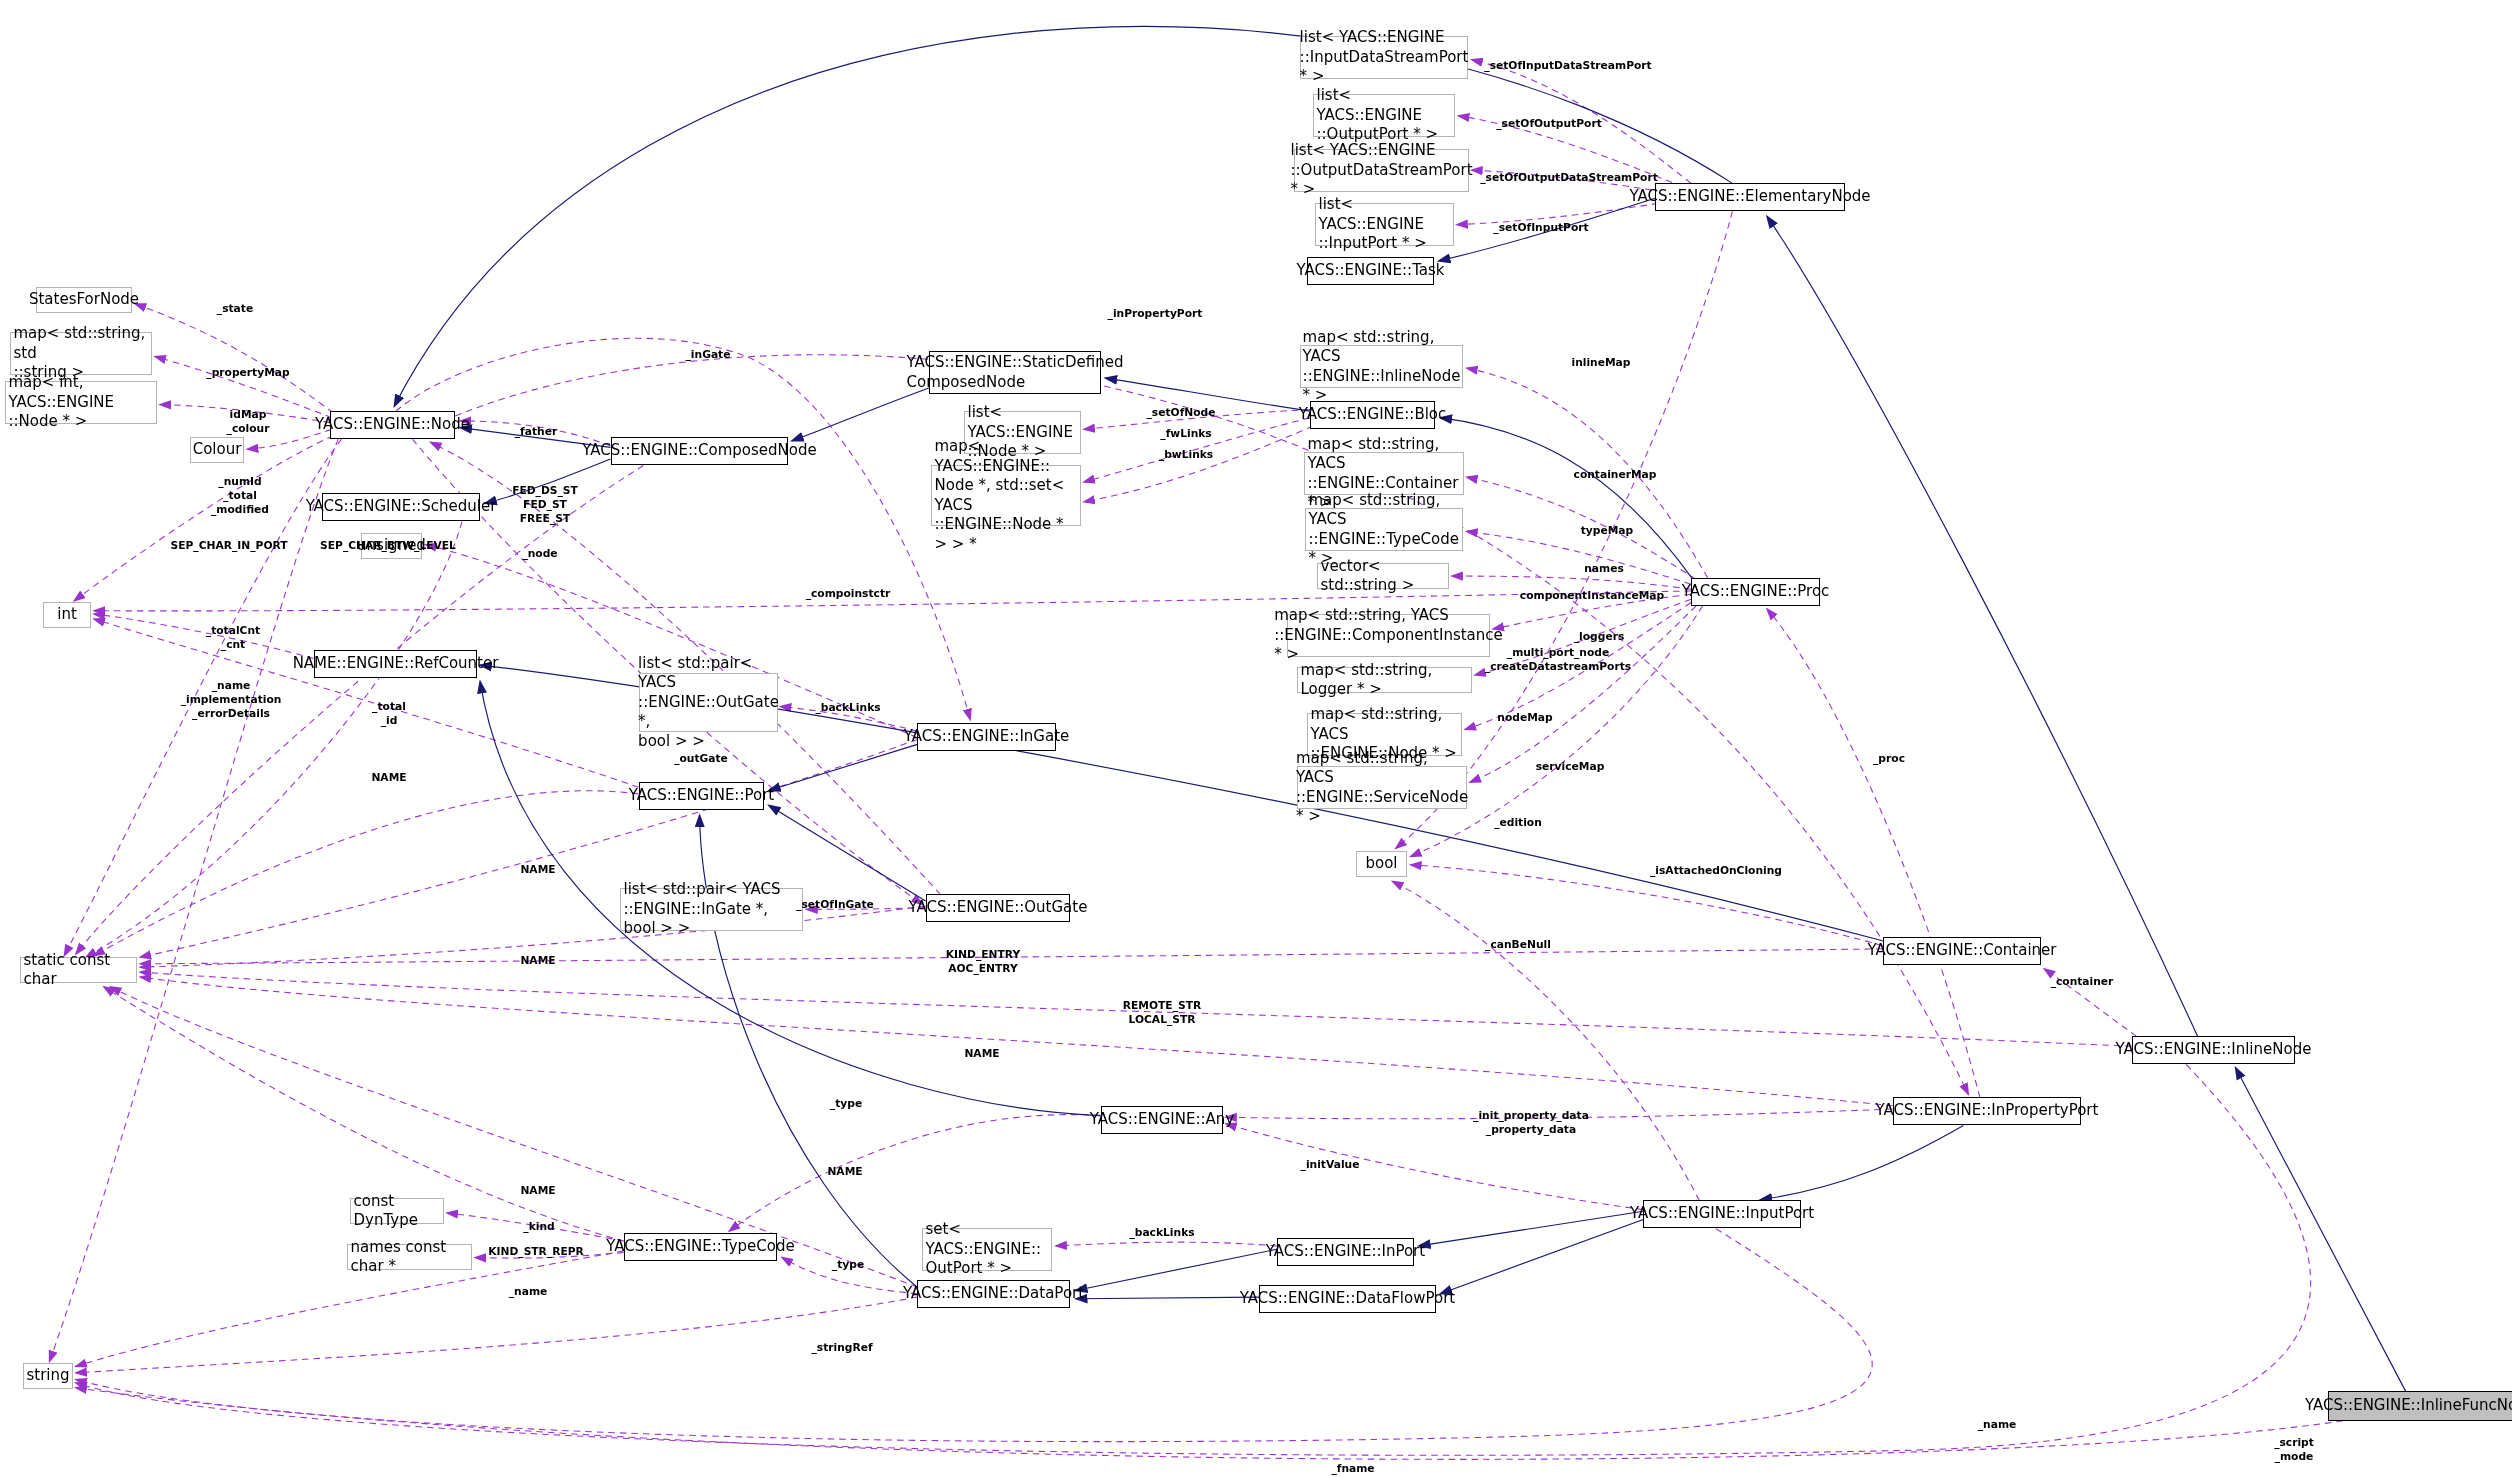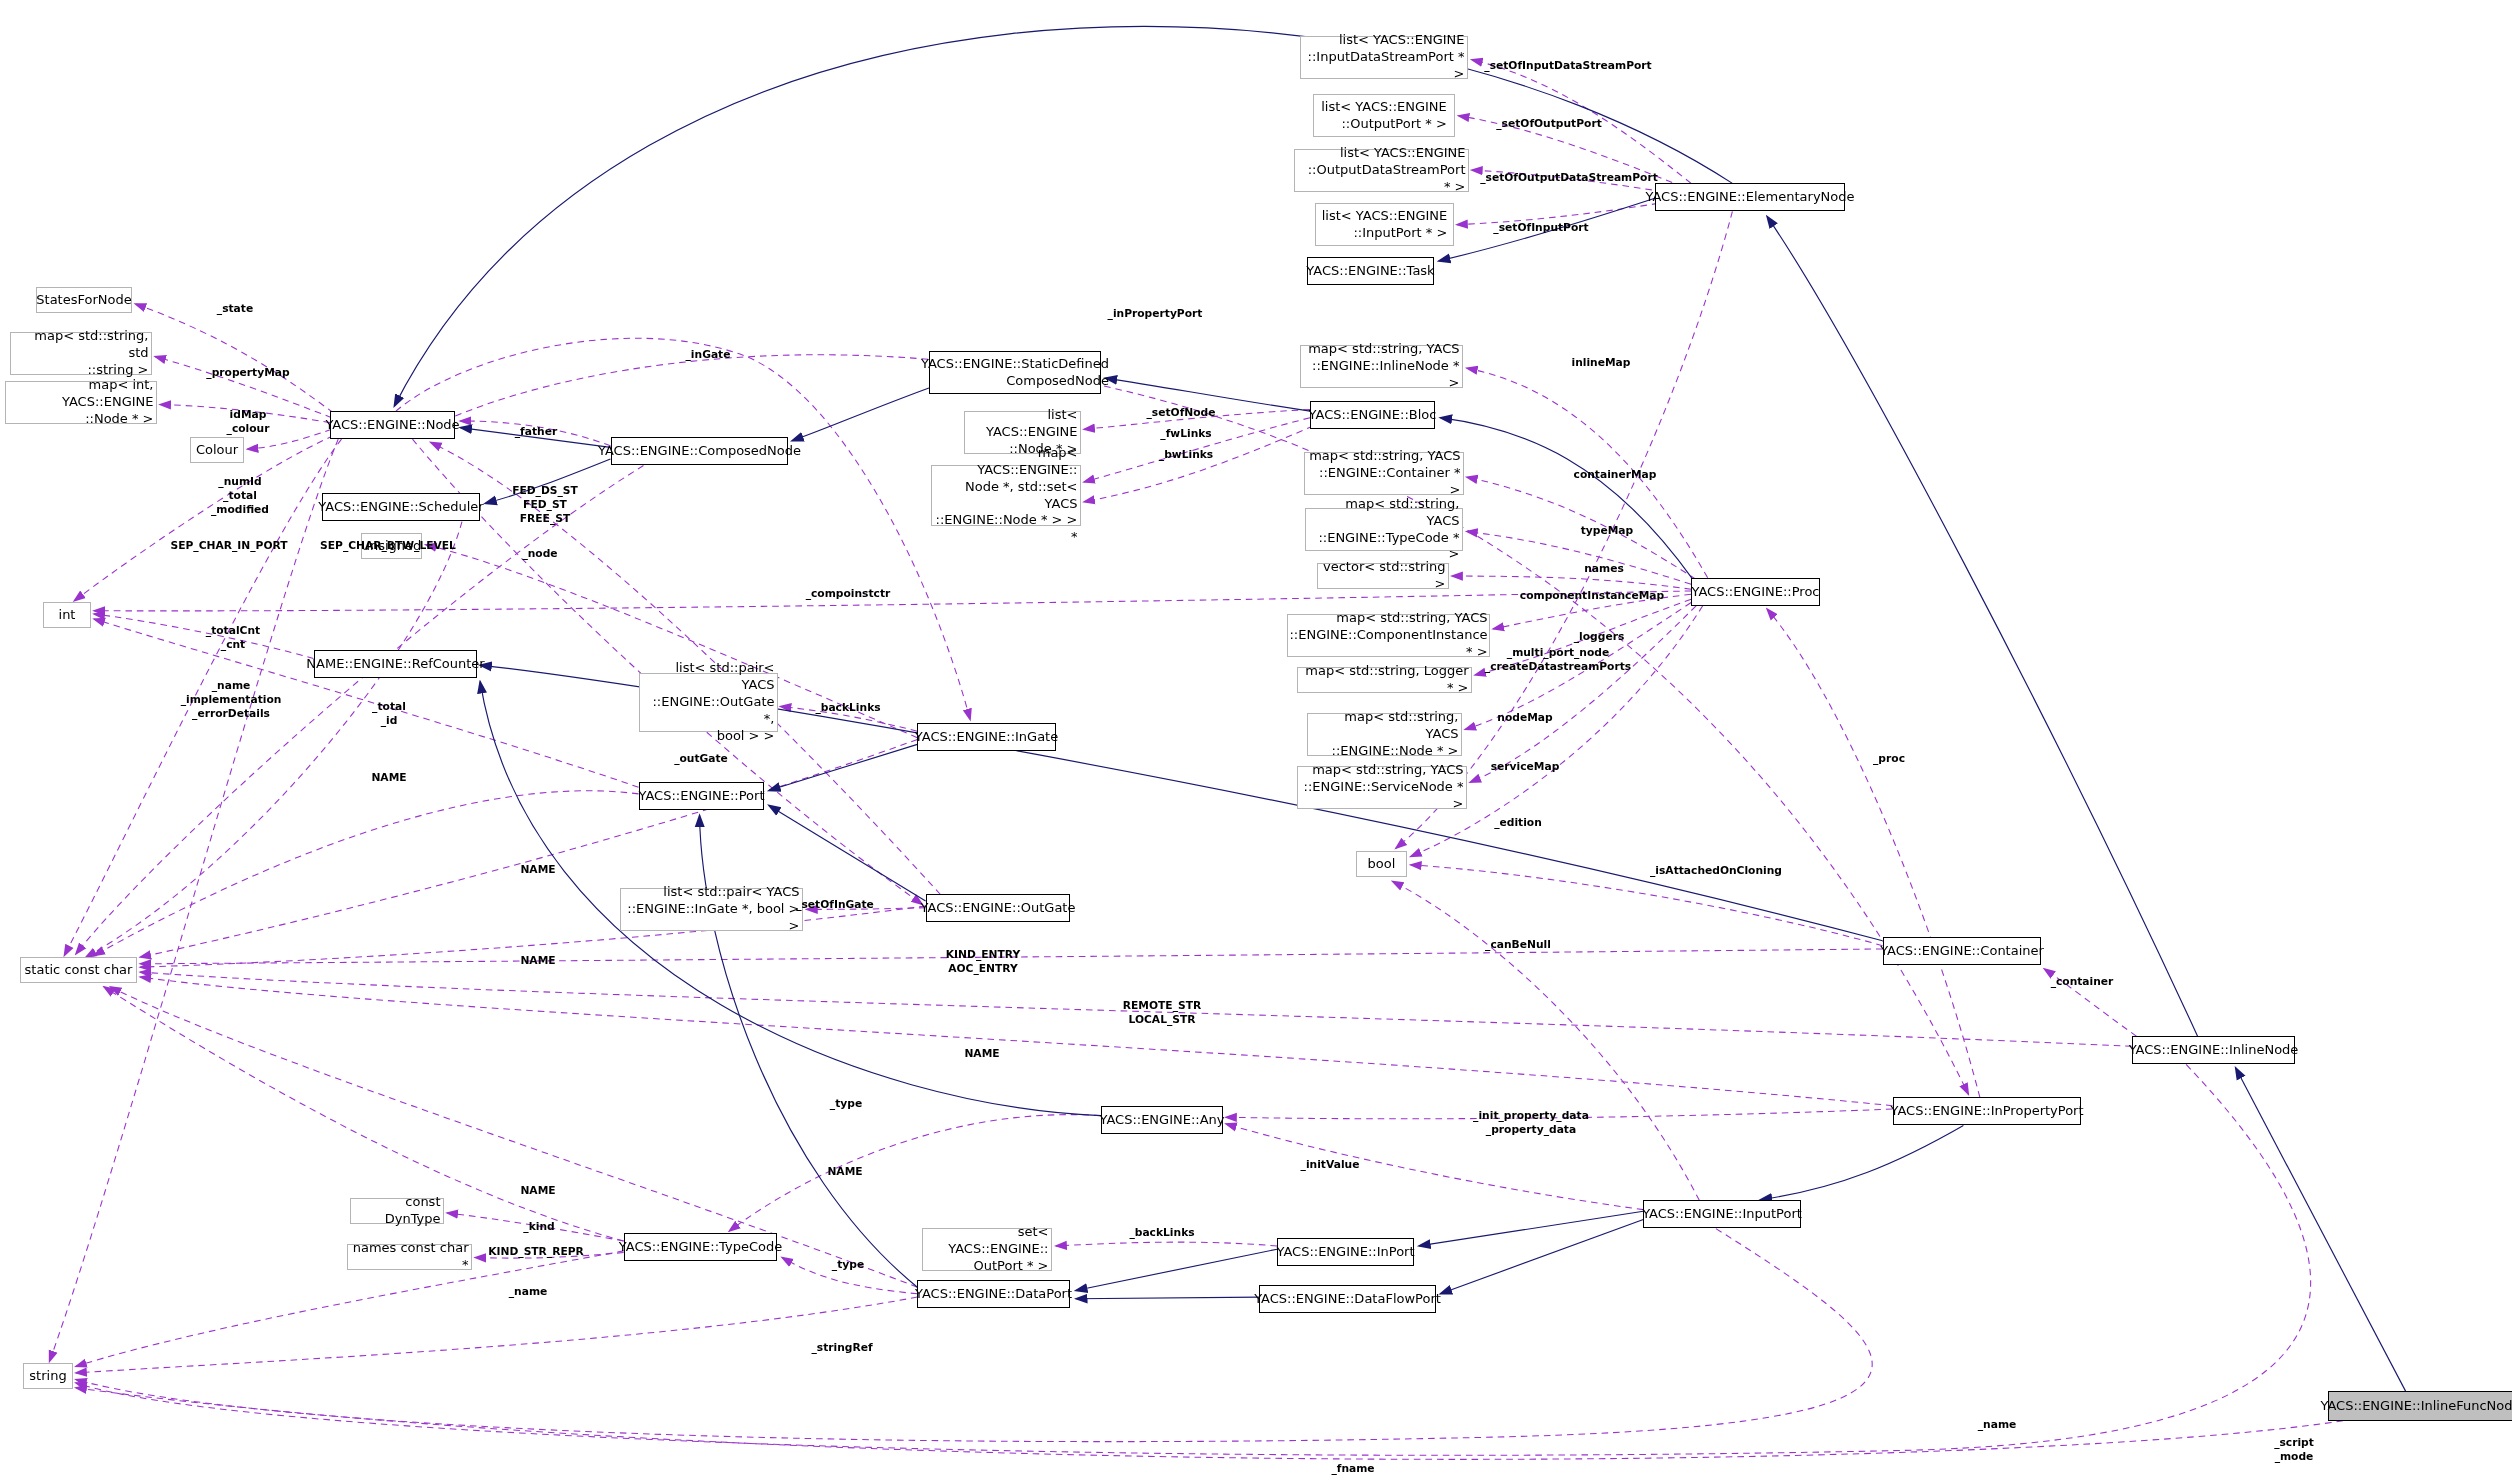--- a/index.html
+++ b/index.html
@@ -1,20 +1,20 @@
 <!DOCTYPE html>
 <html style="font-size:13.2px"><head>
 <meta charset="utf-8">
 <style>
   html,body{margin:0;padding:0;background:#fff;}
   .canvas{position:relative;width:2512px;height:1478px;background:#ffffff;
           font-family:"DejaVu Sans","Liberation Sans",sans-serif;overflow:hidden;}
   .edges{position:absolute;left:0;top:0;z-index:1;}
   .nd{position:absolute;z-index:2;display:flex;align-items:center;justify-content:center;
-      text-align:right;white-space:pre-line;font-size:13px;line-height:1.3;color:#000;
+      text-align:left;white-space:pre-line;font-size:15px;line-height:1.3;color:#000;
       background:#ffffff;border:0.8px solid #b4b4b4;box-sizing:border-box;padding:0 2.5px;}
   .nd.c{border:0.8px solid #000000;}
   .nd.bld{border:1.7px solid #000000;}
   .nd.hl{background:#bfbfbf;border:1.7px solid #000000;}
   .el{position:absolute;z-index:3;transform:translate(-50%,-50%);font-size:10.7px;line-height:1.3;
       text-align:center;white-space:pre-line;color:#000;font-weight:bold;}
 </style>
 </head>
 <body>
 
@@ -230,21 +230,21 @@
 <div class="el" style="left:1186px;top:434px">_fwLinks</div>
 <div class="el" style="left:1186px;top:455px">_bwLinks</div>
 <div class="el" style="left:1615px;top:475px">containerMap</div>
 <div class="el" style="left:1607px;top:531px">typeMap</div>
 <div class="el" style="left:1604px;top:569px">names</div>
 <div class="el" style="left:1592px;top:596px">componentInstanceMap</div>
 <div class="el" style="left:1599px;top:637px">_loggers</div>
 <div class="el" style="left:1558px;top:660px">_multi_port_node
 _createDatastreamPorts</div>
 <div class="el" style="left:1525px;top:718px">nodeMap</div>
-<div class="el" style="left:1525px;top:767px">serviceMap</div>
+<div class="el" style="left:1570px;top:767px">serviceMap</div>
 <div class="el" style="left:1518px;top:823px">_edition</div>
 <div class="el" style="left:1716px;top:871px">_isAttachedOnCloning</div>
 <div class="el" style="left:1889px;top:759px">_proc</div>
 <div class="el" style="left:1518px;top:945px">_canBeNull</div>
 <div class="el" style="left:983px;top:962px">KIND_ENTRY
 AOC_ENTRY</div>
 <div class="el" style="left:1162px;top:1013px">REMOTE_STR
 LOCAL_STR</div>
 <div class="el" style="left:2082px;top:982px">_container</div>
 <div class="el" style="left:1531px;top:1123px">_init_property_data

